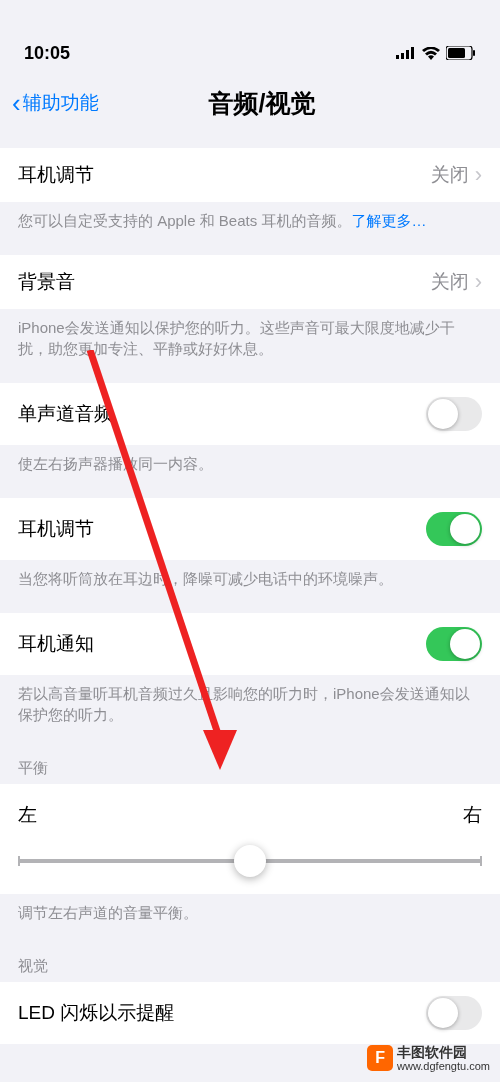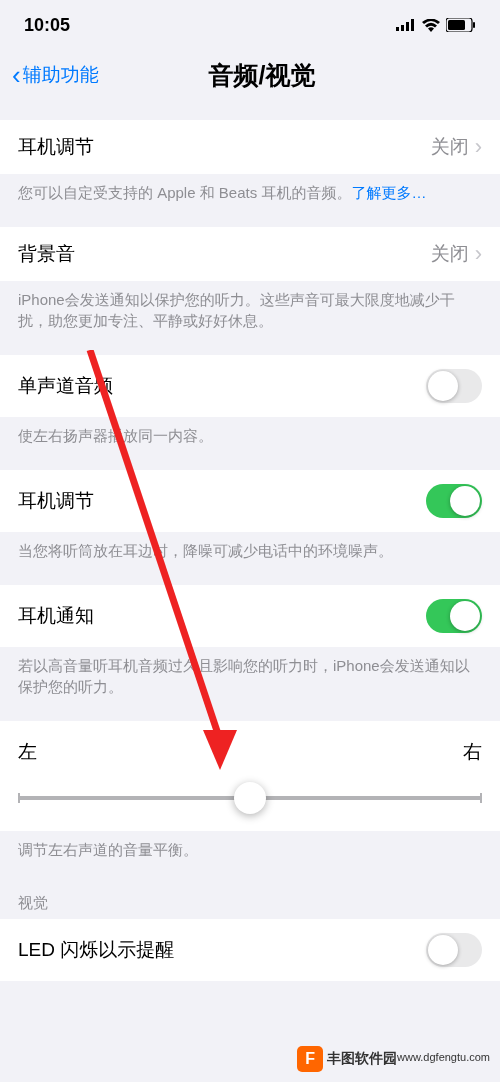--- a/index.html
+++ b/index.html
@@ -16,20 +16,21 @@
       overflow: hidden;
     }
     .status-bar {
       height: 50px;
       display: flex;
       justify-content: space-between;
       align-items: center;
       padding: 0 24px;
       font-size: 18px;
       font-weight: 600;
+      margin-top: 28px;
     }
     .status-icons {
       display: flex;
       align-items: center;
       gap: 6px;
     }
     .nav-header {
       height: 50px;
       display: flex;
       align-items: center;
@@ -202,21 +203,21 @@
       border-radius: 5px;
       display: flex;
       align-items: center;
       justify-content: center;
       font-weight: bold;
       margin-right: 4px;
       font-size: 16px;
     }
     .watermark-text {
       display: flex;
-      flex-direction: row;
+      flex-direction: column;
       line-height: 1.1;
       font-size: 11px;
     }
     .watermark-text .top { font-size: 14px; font-weight: 600; }
   </style>
 </head>
 <body>
 
 <div class="status-bar">
   <span>10:05</span>
@@ -294,20 +295,21 @@
   <div class="row">
     <span class="row-label">耳机通知</span>
     <span class="toggle on">
         <span class="toggle-knob"></span>
       </span>
   </div>
   <div class="footer-text">若以高音量听耳机音频过久且影响您的听力时，iPhone会发送通知以保护您的听力。</div>
 </div>
 
 <div class="section">
+  <div class="header-text">平衡</div>
   <div class="balance-row">
     <div class="balance-labels">
       <span>左</span>
       <span>右</span>
     </div>
     <div class="slider">
       <div class="slider-track">
         <div class="slider-tick"></div>
       </div>
       <div class="slider-thumb"></div>

